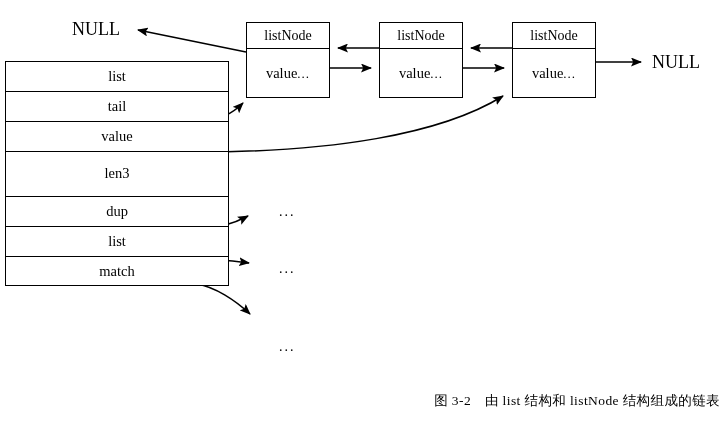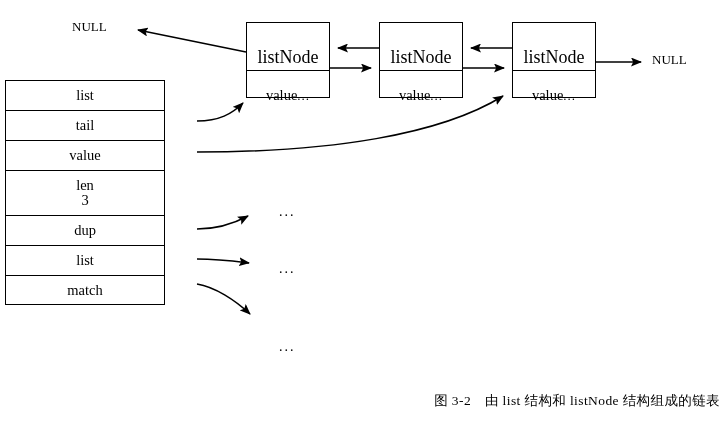--- a/index.html
+++ b/index.html
@@ -2,43 +2,43 @@
 <html><head>
 <meta charset="utf-8">
 <style>
   html,body{margin:0;padding:0;background:#ffffff;}
   body{width:720px;height:431px;position:relative;overflow:hidden;
        font-family:"Liberation Serif","DejaVu Serif",serif;color:#000;}
   #canvas{position:absolute;left:0;top:0;width:720px;height:431px;}
   .svg-layer{position:absolute;left:0;top:0;width:720px;height:431px;}
 
   
-  .list-struct{position:absolute;left:5px;top:80px;width:160px;height:225px;
+  .list-struct{position:absolute;left:5px;top:61px;width:224px;height:225px;
                border:1.6px solid #000;box-sizing:border-box;background:#fff;}
   .ls-row{border-bottom:1.6px solid #000;box-sizing:border-box;
           display:flex;align-items:center;justify-content:center;
           font-size:14.5px;line-height:1.05;text-align:center;}
   .ls-row:last-child{border-bottom:none;}
   .ls-h30{height:30px;}
-  .ls-h45{height:45px;flex-direction:column;justify-content:center;}
+  .ls-h45{height:45px;justify-content:center;}
   .ls-h31{height:30px;}
   .ls-len-val{font-size:14.5px;}
 
   
   .node{position:absolute;width:84px;height:76px;border:1.6px solid #000;
         box-sizing:border-box;background:#fff;}
   .node-head{height:26px;border-bottom:1.6px solid #000;box-sizing:border-box;
              display:flex;align-items:center;justify-content:center;
-             font-size:18px;margin-top:22px;}
+             font-size:14px;}
   .node-body{height:48px;display:flex;flex-direction:row;
              align-items:center;justify-content:center;font-size:14.5px;}
   .node-dots{font-size:13px;letter-spacing:1px;line-height:1;margin-top:1px;}
 
   
-  .lbl{position:absolute;font-size:13px;white-space:nowrap;}
+  .lbl{position:absolute;font-size:18px;white-space:nowrap;}
   .dots-free{position:absolute;font-size:14px;letter-spacing:2px;}
   .caption{position:absolute;left:0;top:392px;width:720px;text-align:right;
            font-size:13.5px;letter-spacing:.4px;}
 </style>
 </head>
 <body>
 
 <div id="canvas">
 
   <svg class="svg-layer" viewBox="0 0 720 431" xmlns="http://www.w3.org/2000/svg">

